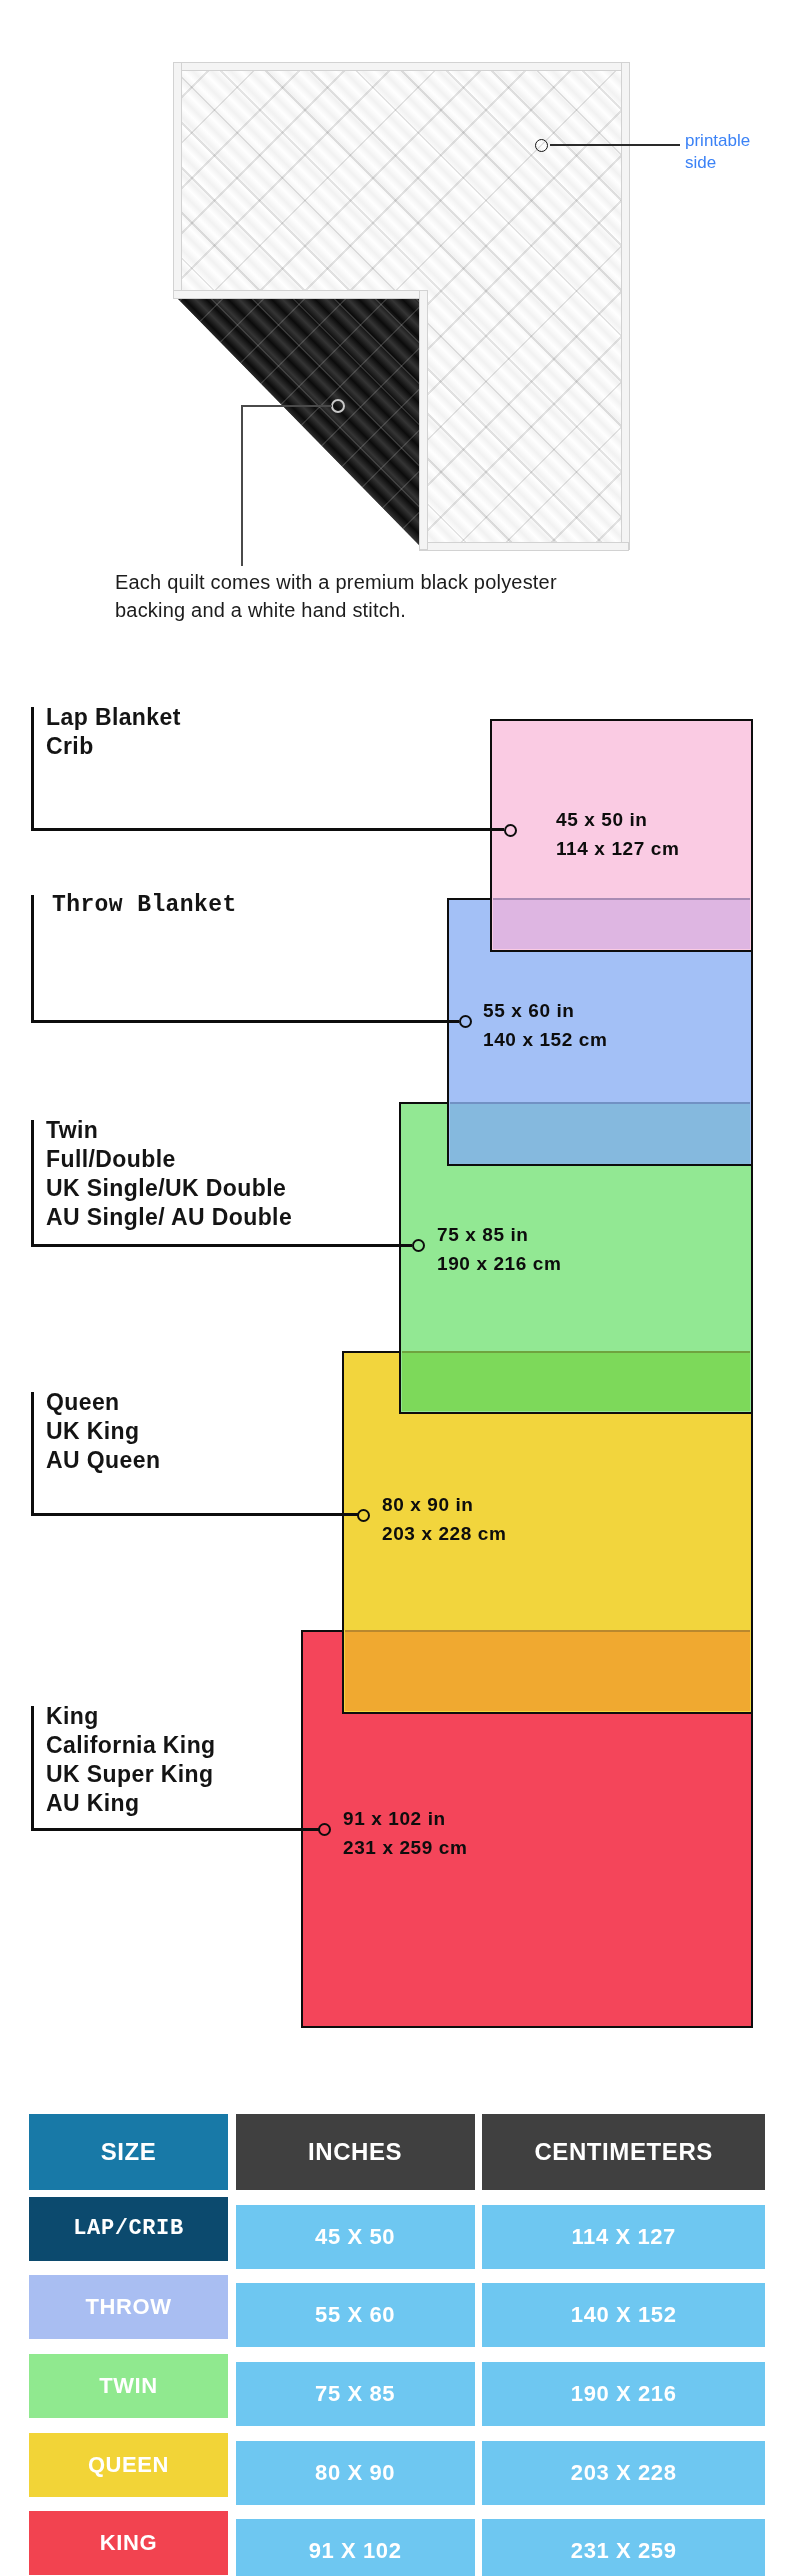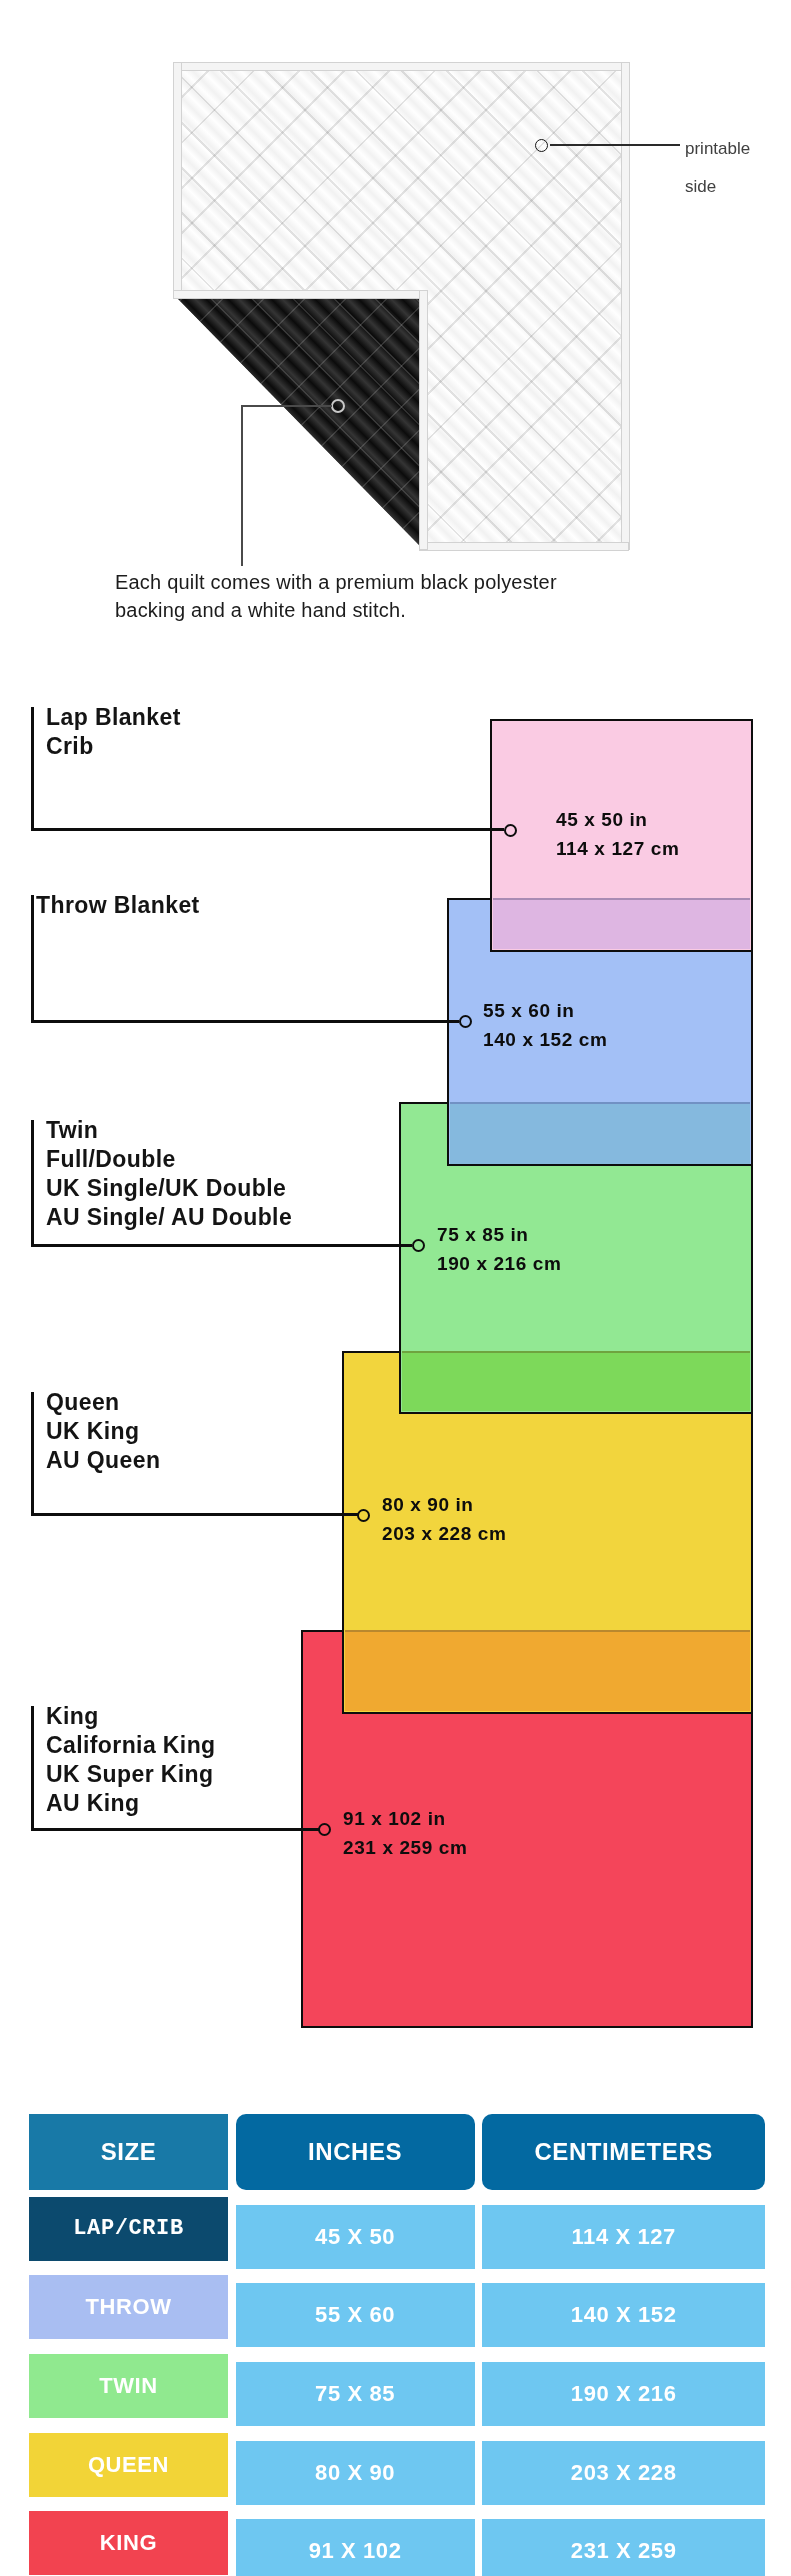--- a/index.html
+++ b/index.html
@@ -25,40 +25,40 @@
       repeating-linear-gradient(-45deg, rgba(255,255,255,0.14) 0px, rgba(255,255,255,0.14) 1.9px, rgba(0,0,0,0) 1.9px, rgba(0,0,0,0) 29px),
       repeating-linear-gradient(45deg, rgba(60,60,60,0.8) 7.6px, rgba(10,10,10,0.9) 15.3px, rgba(60,60,60,0.8) 23px);
     clip-path:polygon(2.9px 5.7px,247px 5.7px,247px 255px);
   }
   .binding{background:#f4f4f4;box-shadow:0 0 0 1px #d2d2d2;}
   .ann-line{background:#2a2a2a;}
   .ann-line-soft{background:#4a4a4a;}
   .ann-circle{border-radius:50%;background:transparent;box-sizing:border-box;}
   .ann-circle.dark{border:1.9px solid #141414;width:13.4px;height:13.4px;}
   .ann-circle.light{border:2.9px solid #c9c9c9;width:14.3px;height:14.3px;}
-  .hero-note{font-size:17px;line-height:38px;color:#404040;}
+  .hero-note{font-size:17px;line-height:22px;color:#3b82f6;}
   .caption{font-size:20px;line-height:28px;color:#1c1c1c;letter-spacing:0.2px;}
 
   
   .srect{box-sizing:border-box;border:2.9px solid #0d0d0d;}
   .overlap{box-sizing:border-box;pointer-events:none;}
   .leader-v,.leader-h{background:#0d0d0d;}
   .cat-label{font-weight:bold;font-size:23px;line-height:29px;color:#141414;letter-spacing:0.4px;white-space:nowrap;}
   .dim-label{font-weight:bold;font-size:19px;line-height:29px;color:#0d0d0d;letter-spacing:0.6px;white-space:nowrap;}
   .dim-circle{border-radius:50%;border:2.9px solid #0d0d0d;width:13.4px;height:13.4px;background:transparent;box-sizing:border-box;}
 
   
   .size-table{
     display:grid;grid-template-columns:199px 239px 283px;gap:6.7px 7.6px;width:736px;
   }
   .cell{display:flex;align-items:center;justify-content:center;color:#ffffff;font-weight:bold;letter-spacing:0.6px;}
   .cell.th{height:76px;font-size:24px;text-align:center;}
   .cell.td{height:64px;font-size:22px;}
   .bg-size-hdr{background:#1879a7;}
-  .bg-metric-hdr{background:#0369a1;border-radius:10px;}
+  .bg-metric-hdr{background:#404040;}
   .bg-data{background:#6ec7f1;margin-top:8px;}
   .bg-lap{background:#0c4a6e;font-family:Liberation Mono, monospace;}
   .bg-throw{background:#a9bef2;}
   .bg-twin{background:#90e98f;}
   .bg-queen{background:#f2d437;}
   .bg-king{background:#f24350;}
 </style>
 </head>
 <body>
 
@@ -104,21 +104,21 @@
       <div>Crib</div>
     </div>
     <div class="abs leader-v" style="left:31px;top:707px;width:2.9px;height:124px;z-index:70;"></div>
     <div class="abs leader-h" style="left:31px;top:828px;width:473px;height:2.9px;z-index:70;"></div>
     <div class="abs dim-circle" style="left:504px;top:824px;z-index:70;"></div>
     <div class="abs dim-label" style="left:556px;top:805px;z-index:70;">
       <div>45 x 50 in</div>
       <div>114 x 127 cm</div>
     </div>
 
-    <div class="abs cat-label" style="left:36px;top:891px;z-index:70;">
+    <div class="abs cat-label" style="left:52px;top:891px;z-index:70;font-family:Liberation Mono, monospace;">
       <div>Throw Blanket</div>
     </div>
     <div class="abs leader-v" style="left:31px;top:895px;width:2.9px;height:127px;z-index:70;"></div>
     <div class="abs leader-h" style="left:31px;top:1020px;width:428px;height:2.9px;z-index:70;"></div>
     <div class="abs dim-circle" style="left:459px;top:1015px;z-index:70;"></div>
     <div class="abs dim-label" style="left:483px;top:996px;z-index:70;">
       <div>55 x 60 in</div>
       <div>140 x 152 cm</div>
     </div>
 

